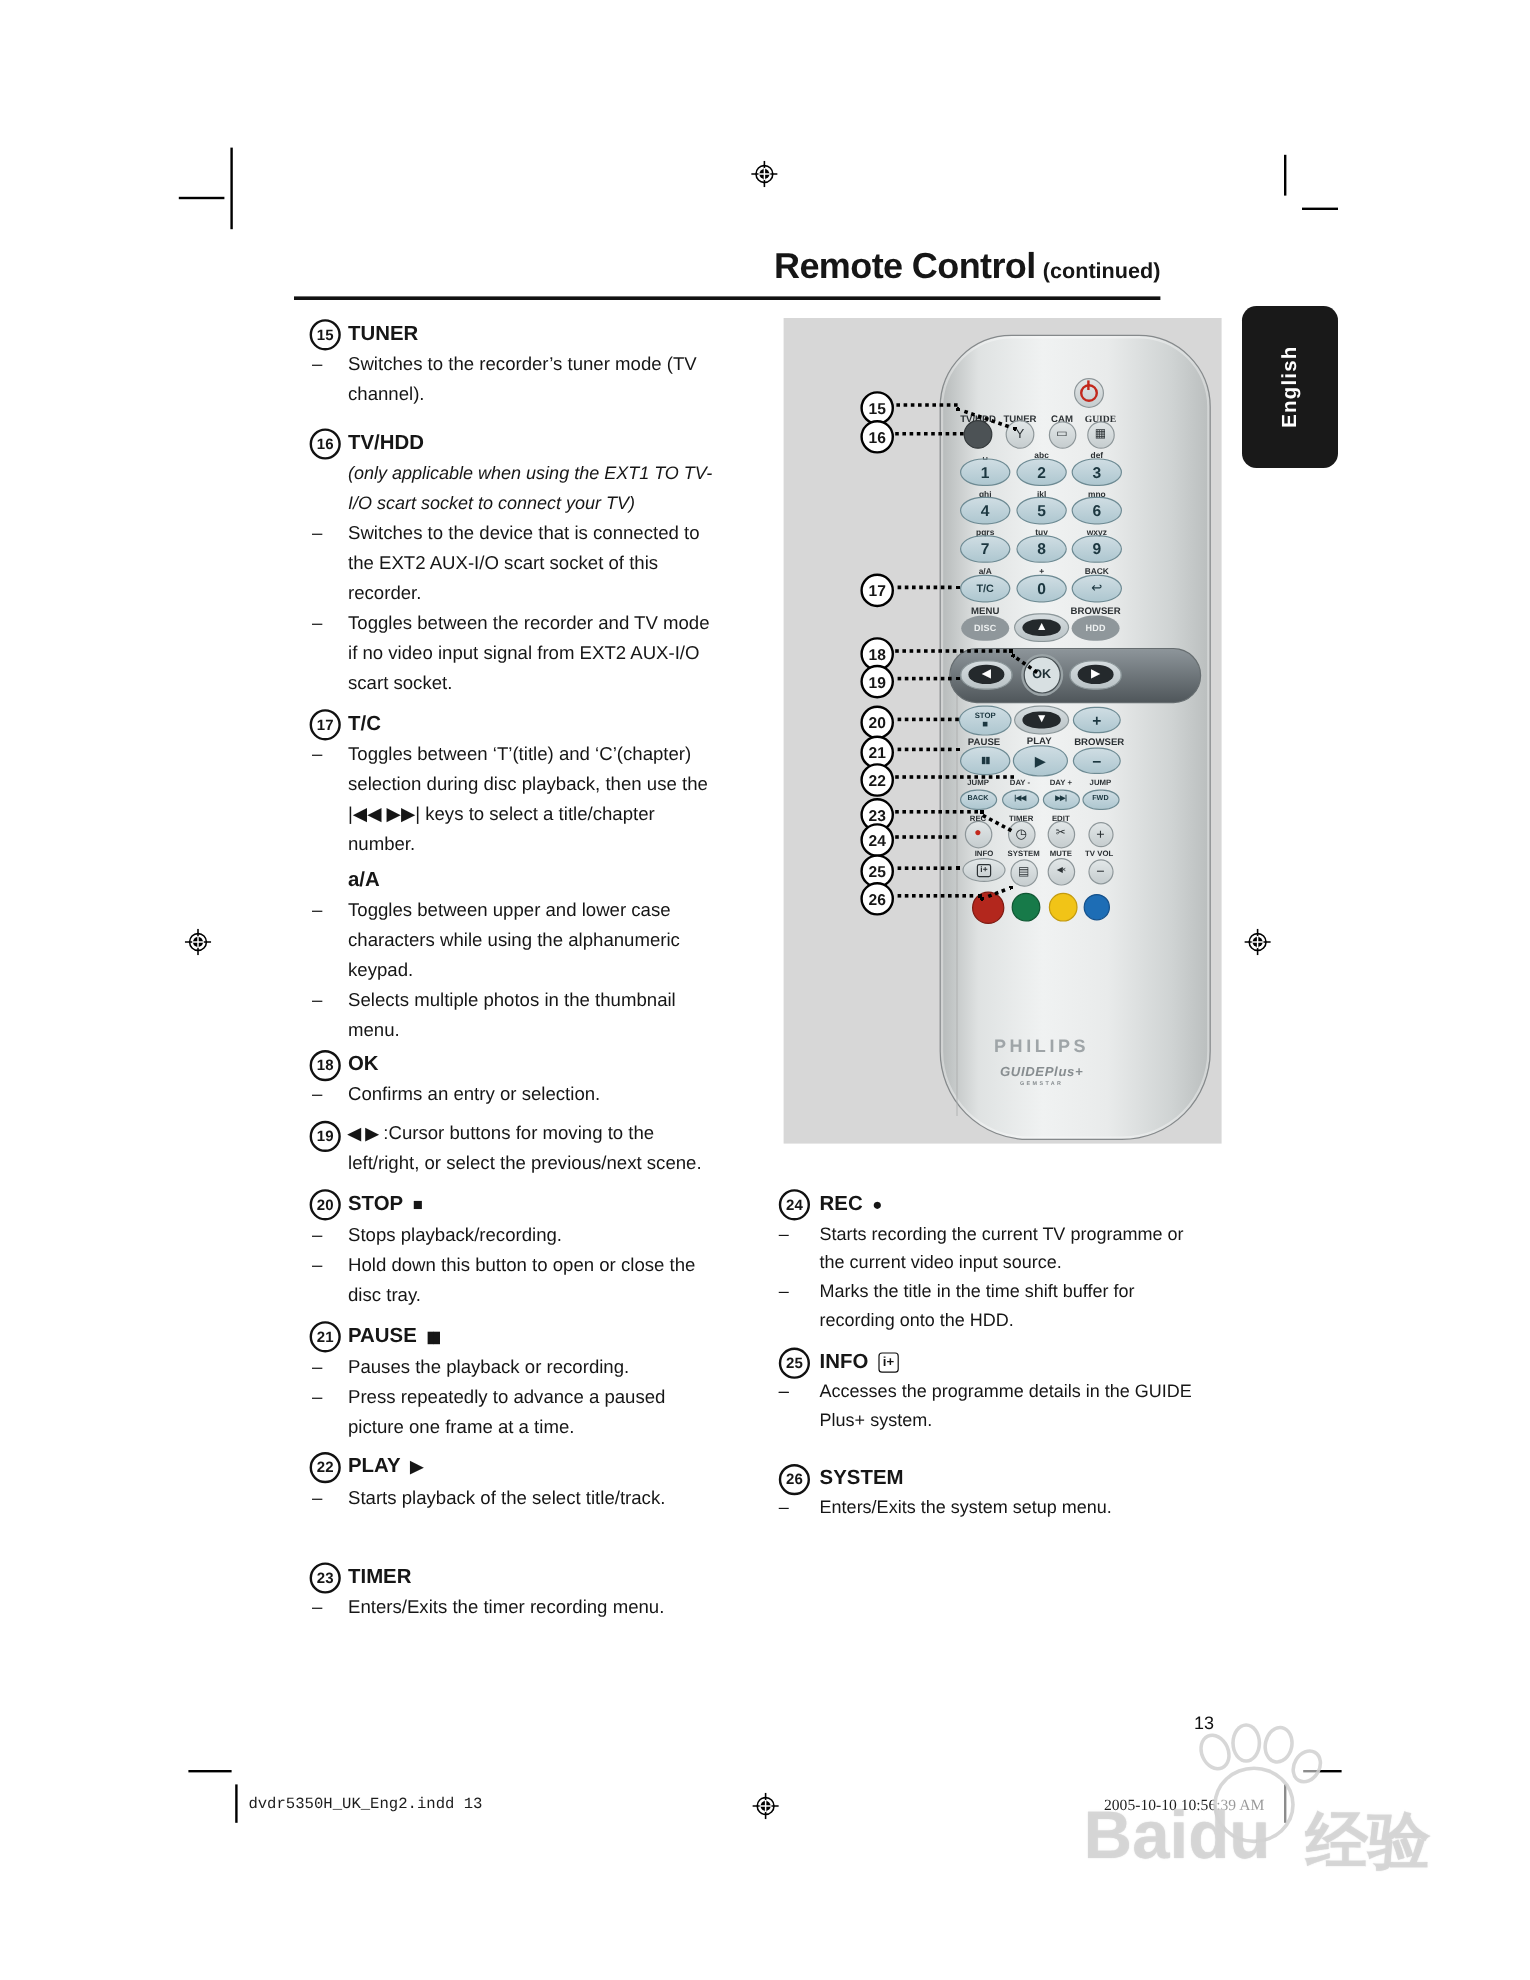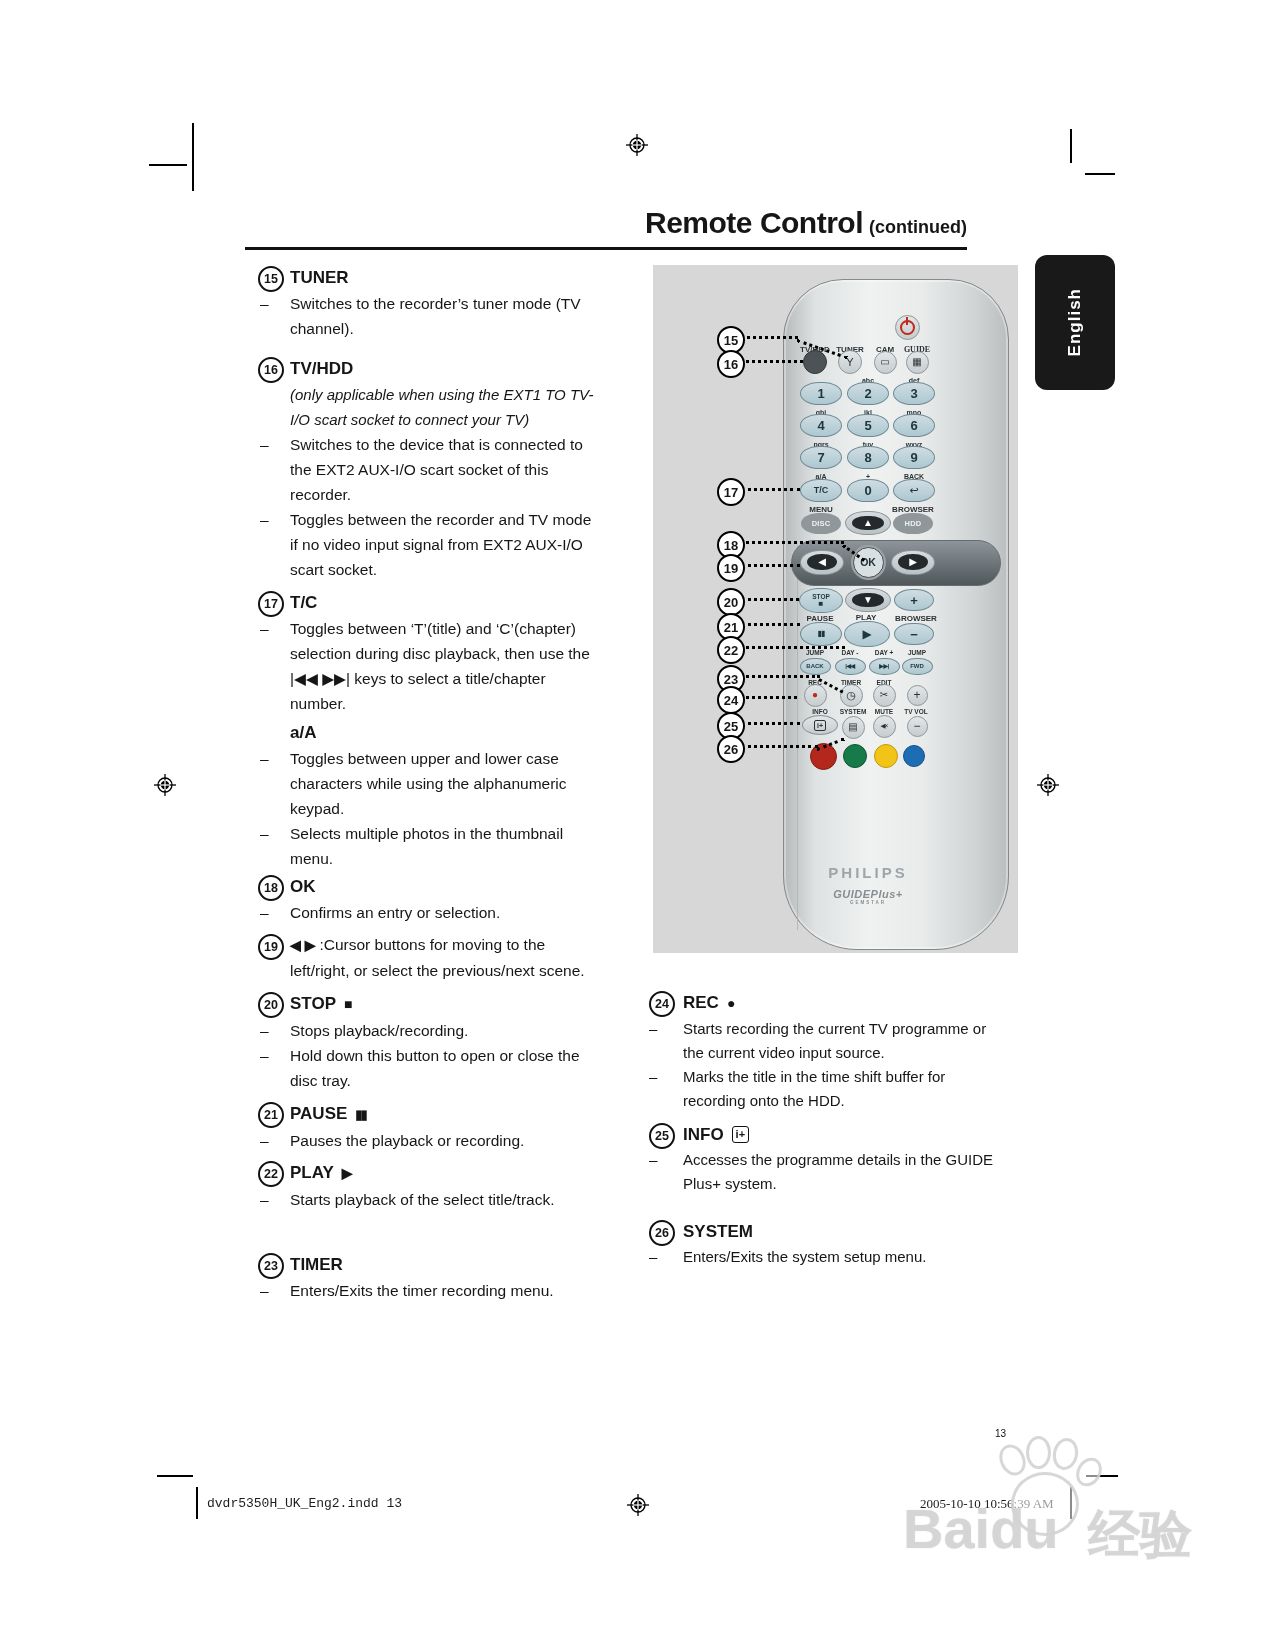--- a/index.html
+++ b/index.html
@@ -89,21 +89,21 @@
   #guide-logo .g2{font-size:4.5px;font-weight:bold;letter-spacing:2px;display:block;line-height:6px;}
 
   
   .callout{position:absolute;left:717px;width:24px;height:24px;border:2.5px solid #000;border-radius:50%;
       background:#fff;display:flex;align-items:center;justify-content:center;font-size:13px;font-weight:bold;z-index:3;}
   .dotline{position:absolute;height:0;border-top:3px dotted #000;z-index:2;}
   .diag{transform-origin:0 50%;}
 
   
   .footer-text{position:absolute;font-family:"Liberation Serif",serif;font-size:13px;color:#1d1d1d;white-space:nowrap;}
-  #page-number{position:absolute;left:995px;top:1428px;font-size:10px;color:#111;}
+  #page-number{position:absolute;left:995px;top:1428px;font-size:15px;color:#111;}
   .cropmark{position:absolute;background:#000;}
   .regmark{position:absolute;width:22px;height:22px;}
 
   
   #watermark{position:absolute;left:0;top:0;width:1275px;height:1650px;pointer-events:none;z-index:6;}
   .wm-text{position:absolute;font-weight:bold;color:rgba(214,214,214,0.85);text-shadow:0 0 1px rgba(180,180,180,0.6);white-space:nowrap;}
   .paw{position:absolute;border:3px solid rgba(205,205,205,0.8);background:rgba(255,255,255,0.55);border-radius:50%;}
 </style>
 </head>
 <body>
@@ -198,21 +198,21 @@
         <div class="bullet"><span class="ncirc">19</span><span><span class="leadg">◀ ▶</span>:Cursor buttons for moving to the left/right, or select the previous/next scene.</span></div>
       </div>
       <div class="item" style="margin-top: 8px;">
         <div class="ihead"><span class="ncirc">20</span><span>STOP</span><span class="hglyph ">■</span></div>
         <div class="bullet"><span class="dash">–</span><span>Stops playback/recording.</span></div>
         <div class="bullet"><span class="dash">–</span><span>Hold down this button to open or close the disc tray.</span></div>
       </div>
       <div class="item" style="margin-top: 8px;">
         <div class="ihead"><span class="ncirc">21</span><span>PAUSE</span><span class="hglyph pause">▮▮</span></div>
         <div class="bullet"><span class="dash">–</span><span>Pauses the playback or recording.</span></div>
-        <div class="bullet"><span class="dash">–</span></div>
+        <div class="bullet"><span class="dash">–</span><span>Press repeatedly to advance a paused picture one frame at a time.</span></div>
       </div>
       <div class="item" style="margin-top: 7px;">
         <div class="ihead"><span class="ncirc">22</span><span>PLAY</span><span class="hglyph ">▶</span></div>
         <div class="bullet"><span class="dash">–</span><span>Starts playback of the select title/track.</span></div>
       </div>
       <div class="item" style="margin-top: 40px;">
         <div class="ihead"><span class="ncirc">23</span><span>TIMER</span></div>
         <div class="bullet"><span class="dash">–</span><span>Enters/Exits the timer recording menu.</span></div>
       </div>
     </div>

